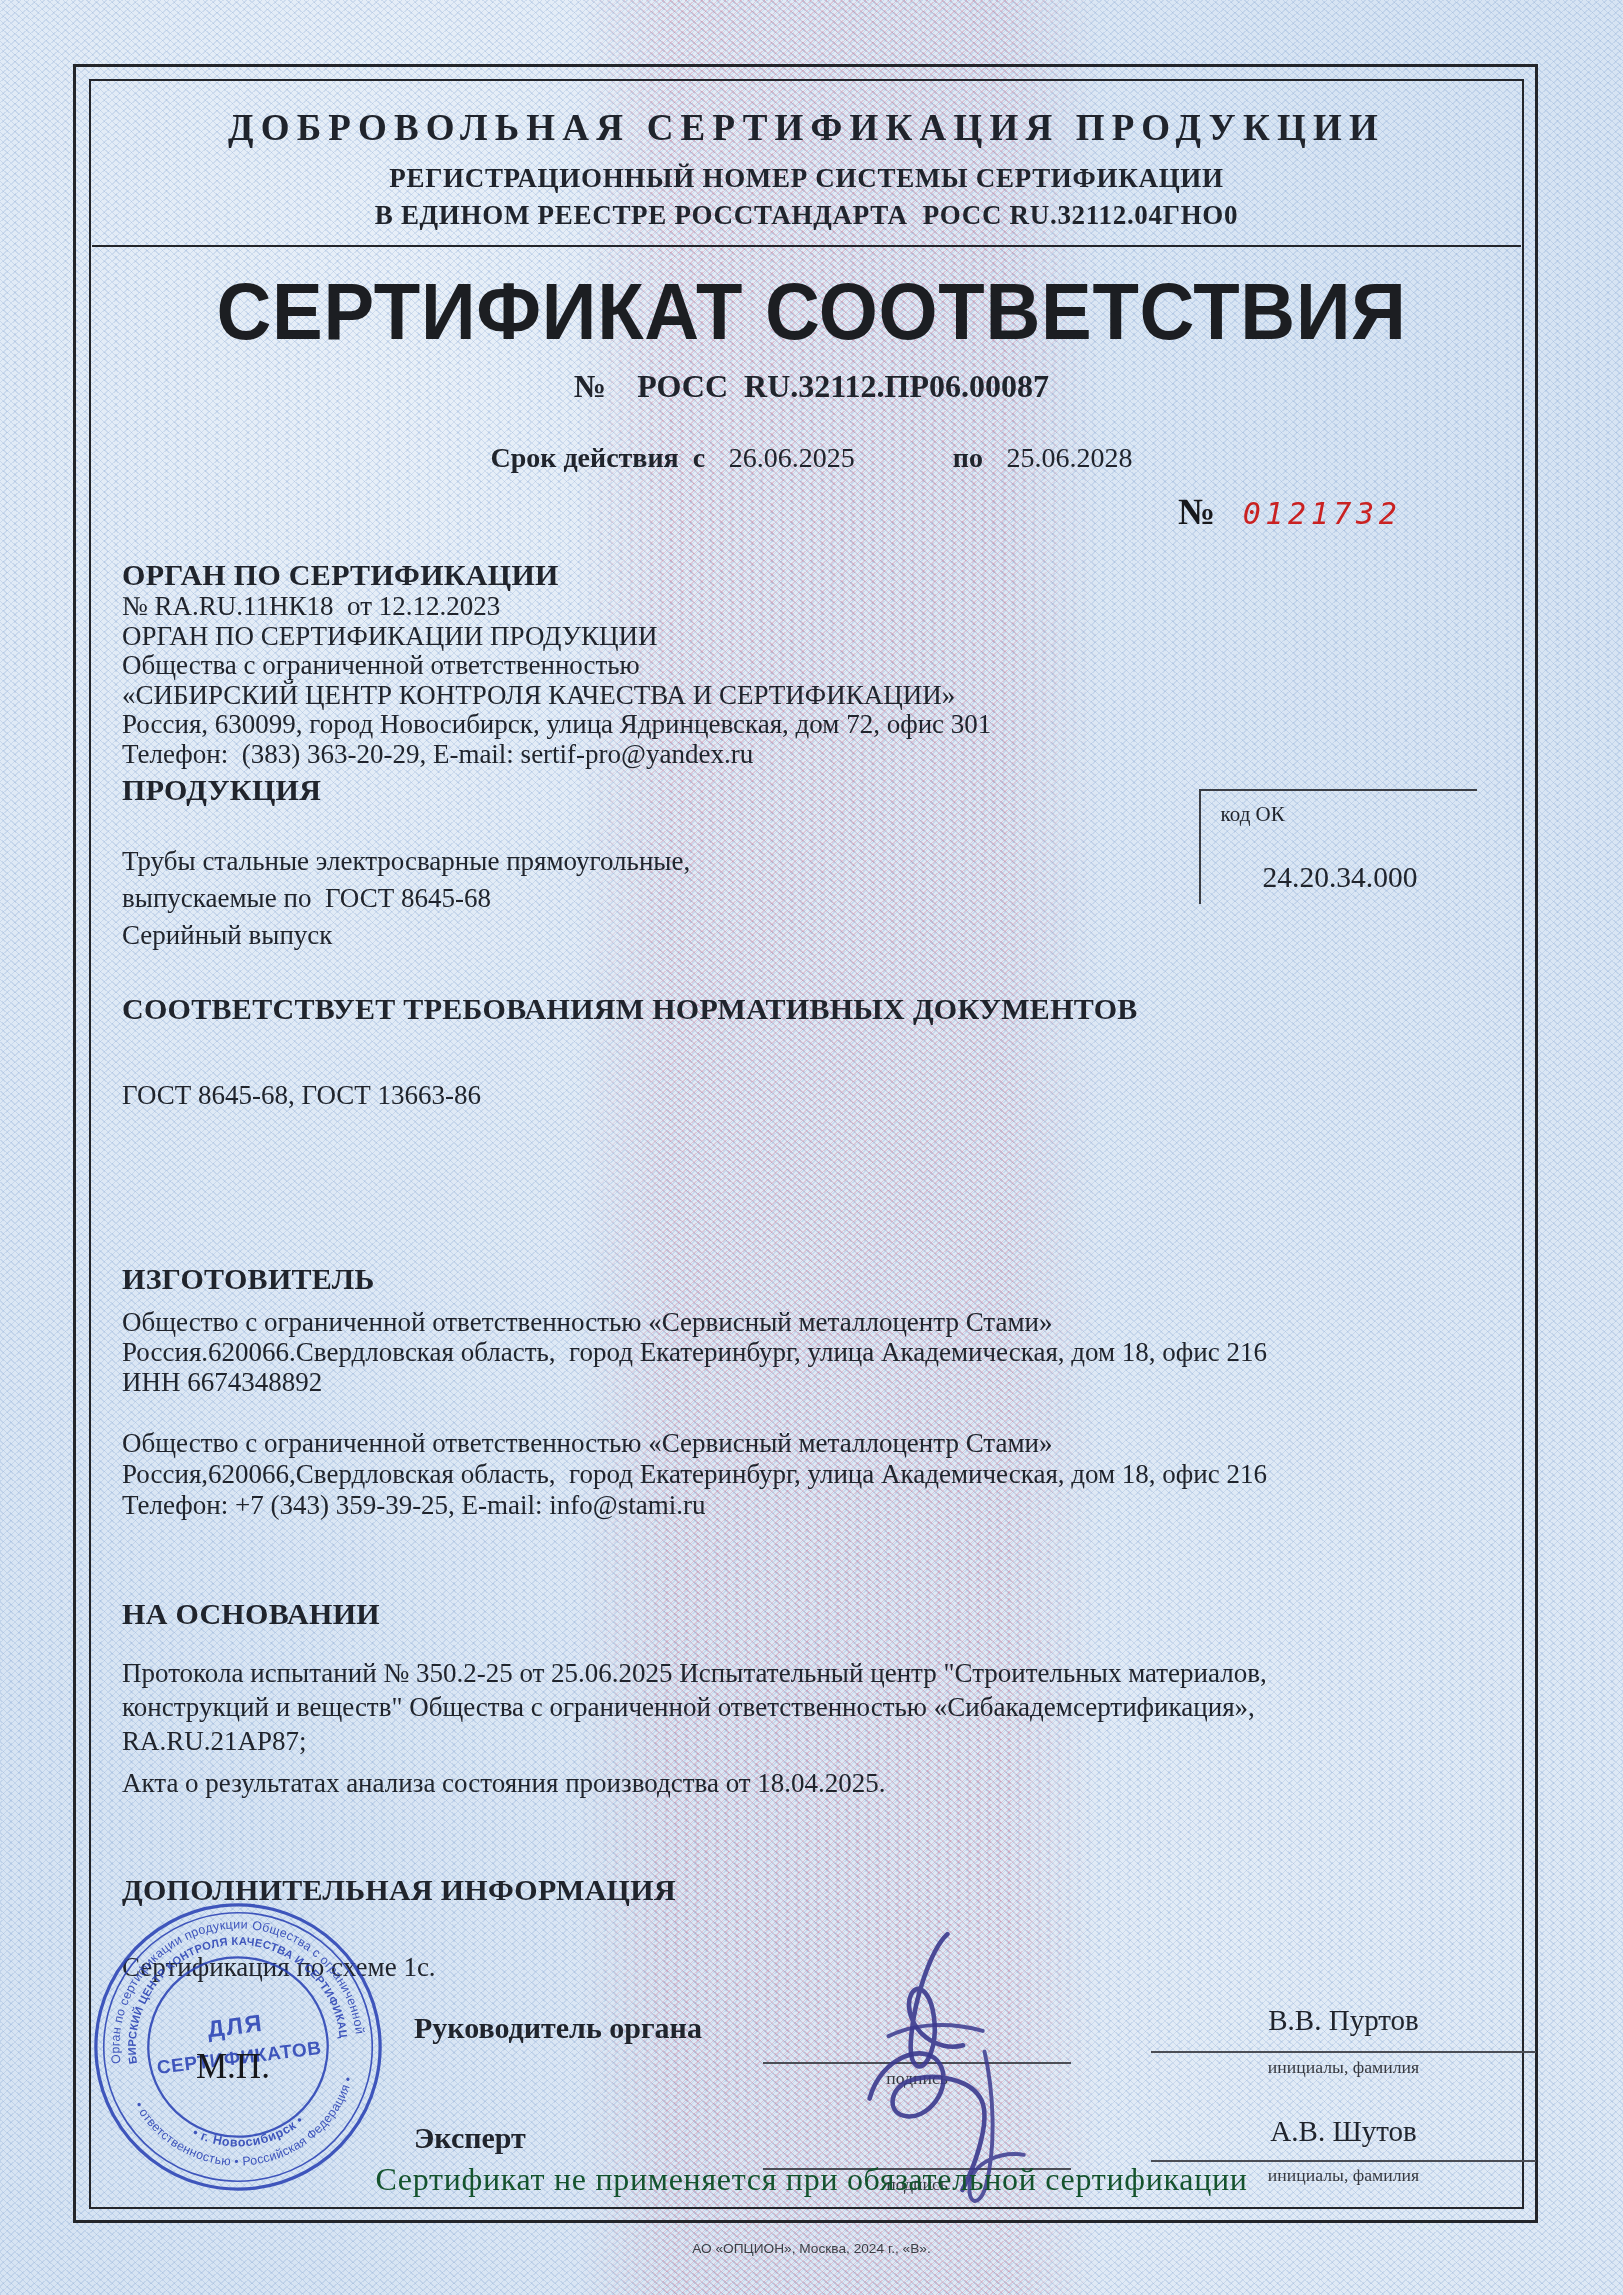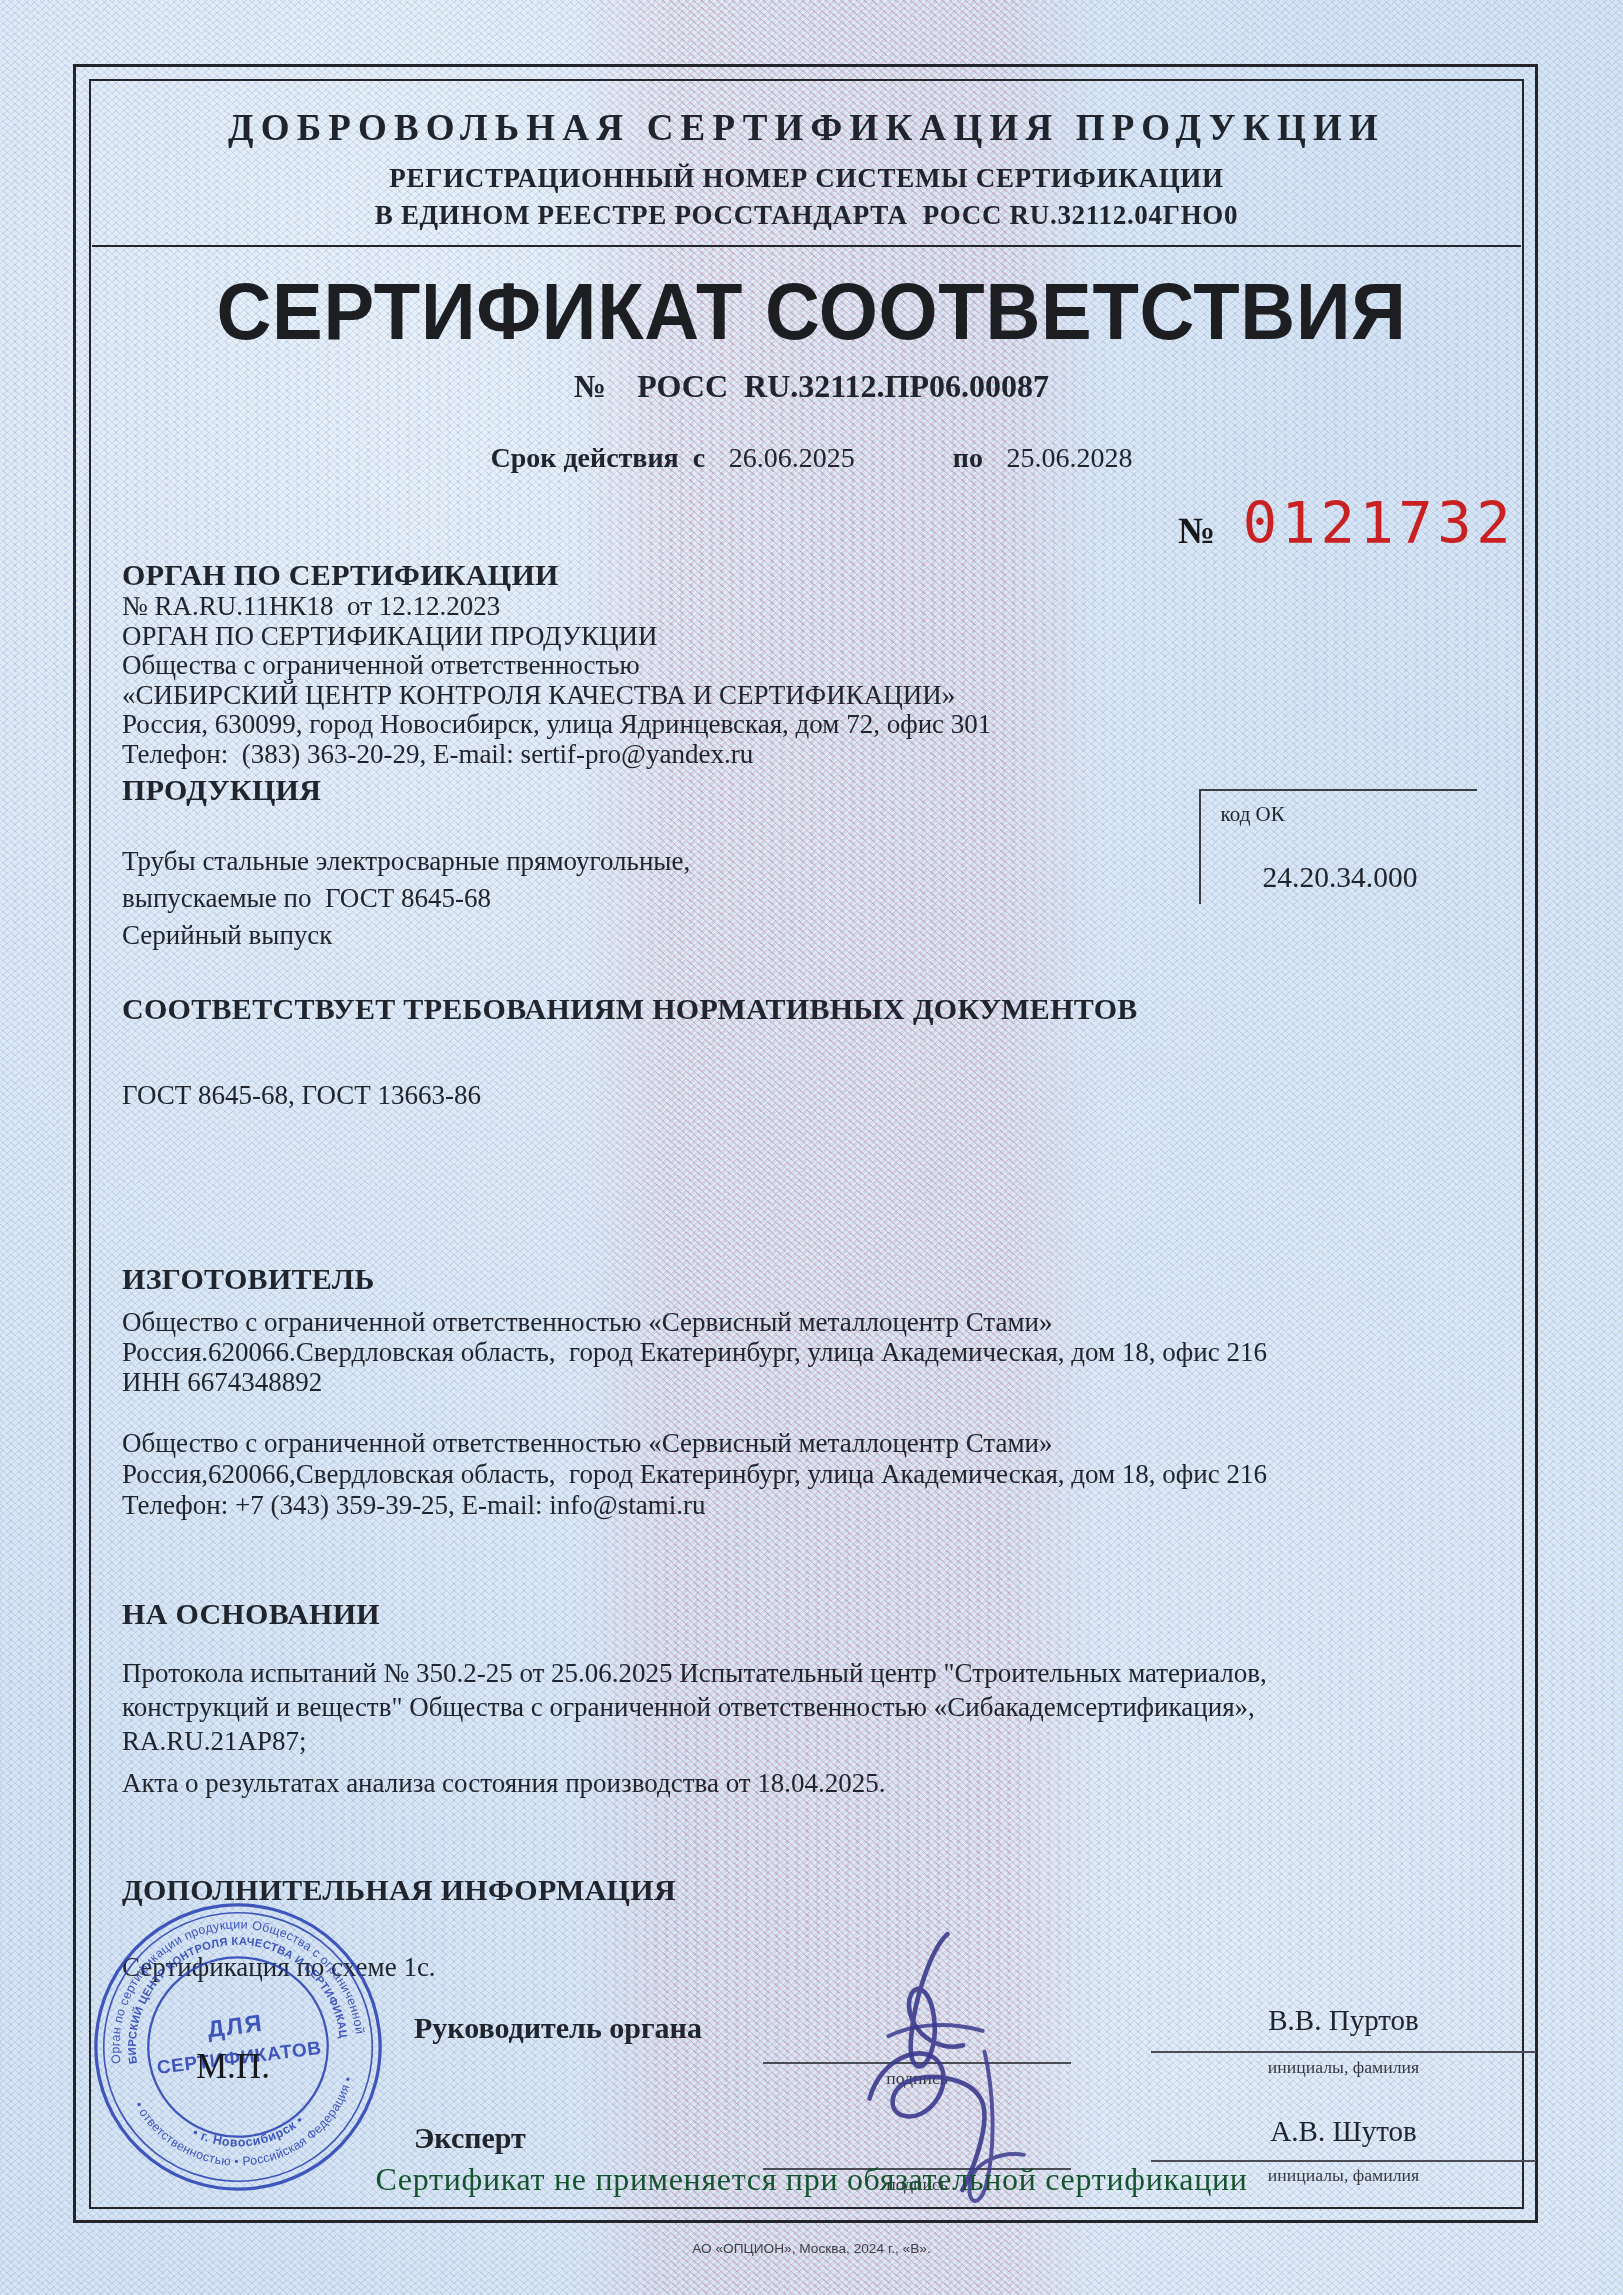--- a/index.html
+++ b/index.html
@@ -48,22 +48,22 @@
   .validity-line{
     position:absolute;left:0;right:0;top:442px;display:flex;justify-content:center;
     font-size:28px;white-space:pre;align-items:baseline;
   }
   .validity-line .lbl{font-weight:700;}
   .validity-line .date{margin-left:23.6px;}
   .validity-line .to-lbl{font-weight:700;margin-left:98px;}
   .serial-line{position:absolute;left:1178px;top:490px;display:flex;align-items:baseline;}
   .serial-no{font-size:37px;font-weight:700;color:#17181c;}
   .serial-digits{
-    margin-left:27.5px;font-family:"DejaVu Sans Mono",monospace;font-size:57px;
-    letter-spacing:4.6px;color:#c92121;
+    margin-left:27.5px;font-family:"DejaVu Sans Mono",monospace;font-size:30px;
+    letter-spacing:4.6px;color:#c92121;font-style:italic;
   }
 
   .block{position:absolute;left:122px;width:1361px;}
   .h-sec{font-size:30px;font-weight:700;letter-spacing:0.3px;line-height:34px;}
   .ln{font-size:27px;line-height:29.5px;white-space:pre-wrap;}
   .ln-air{font-size:27px;line-height:37px;white-space:pre-wrap;}
 
   .code-box{
     position:absolute;left:1199px;width:278px;
     border-top:2px solid #3a3d44;border-left:2px solid #3a3d44;

